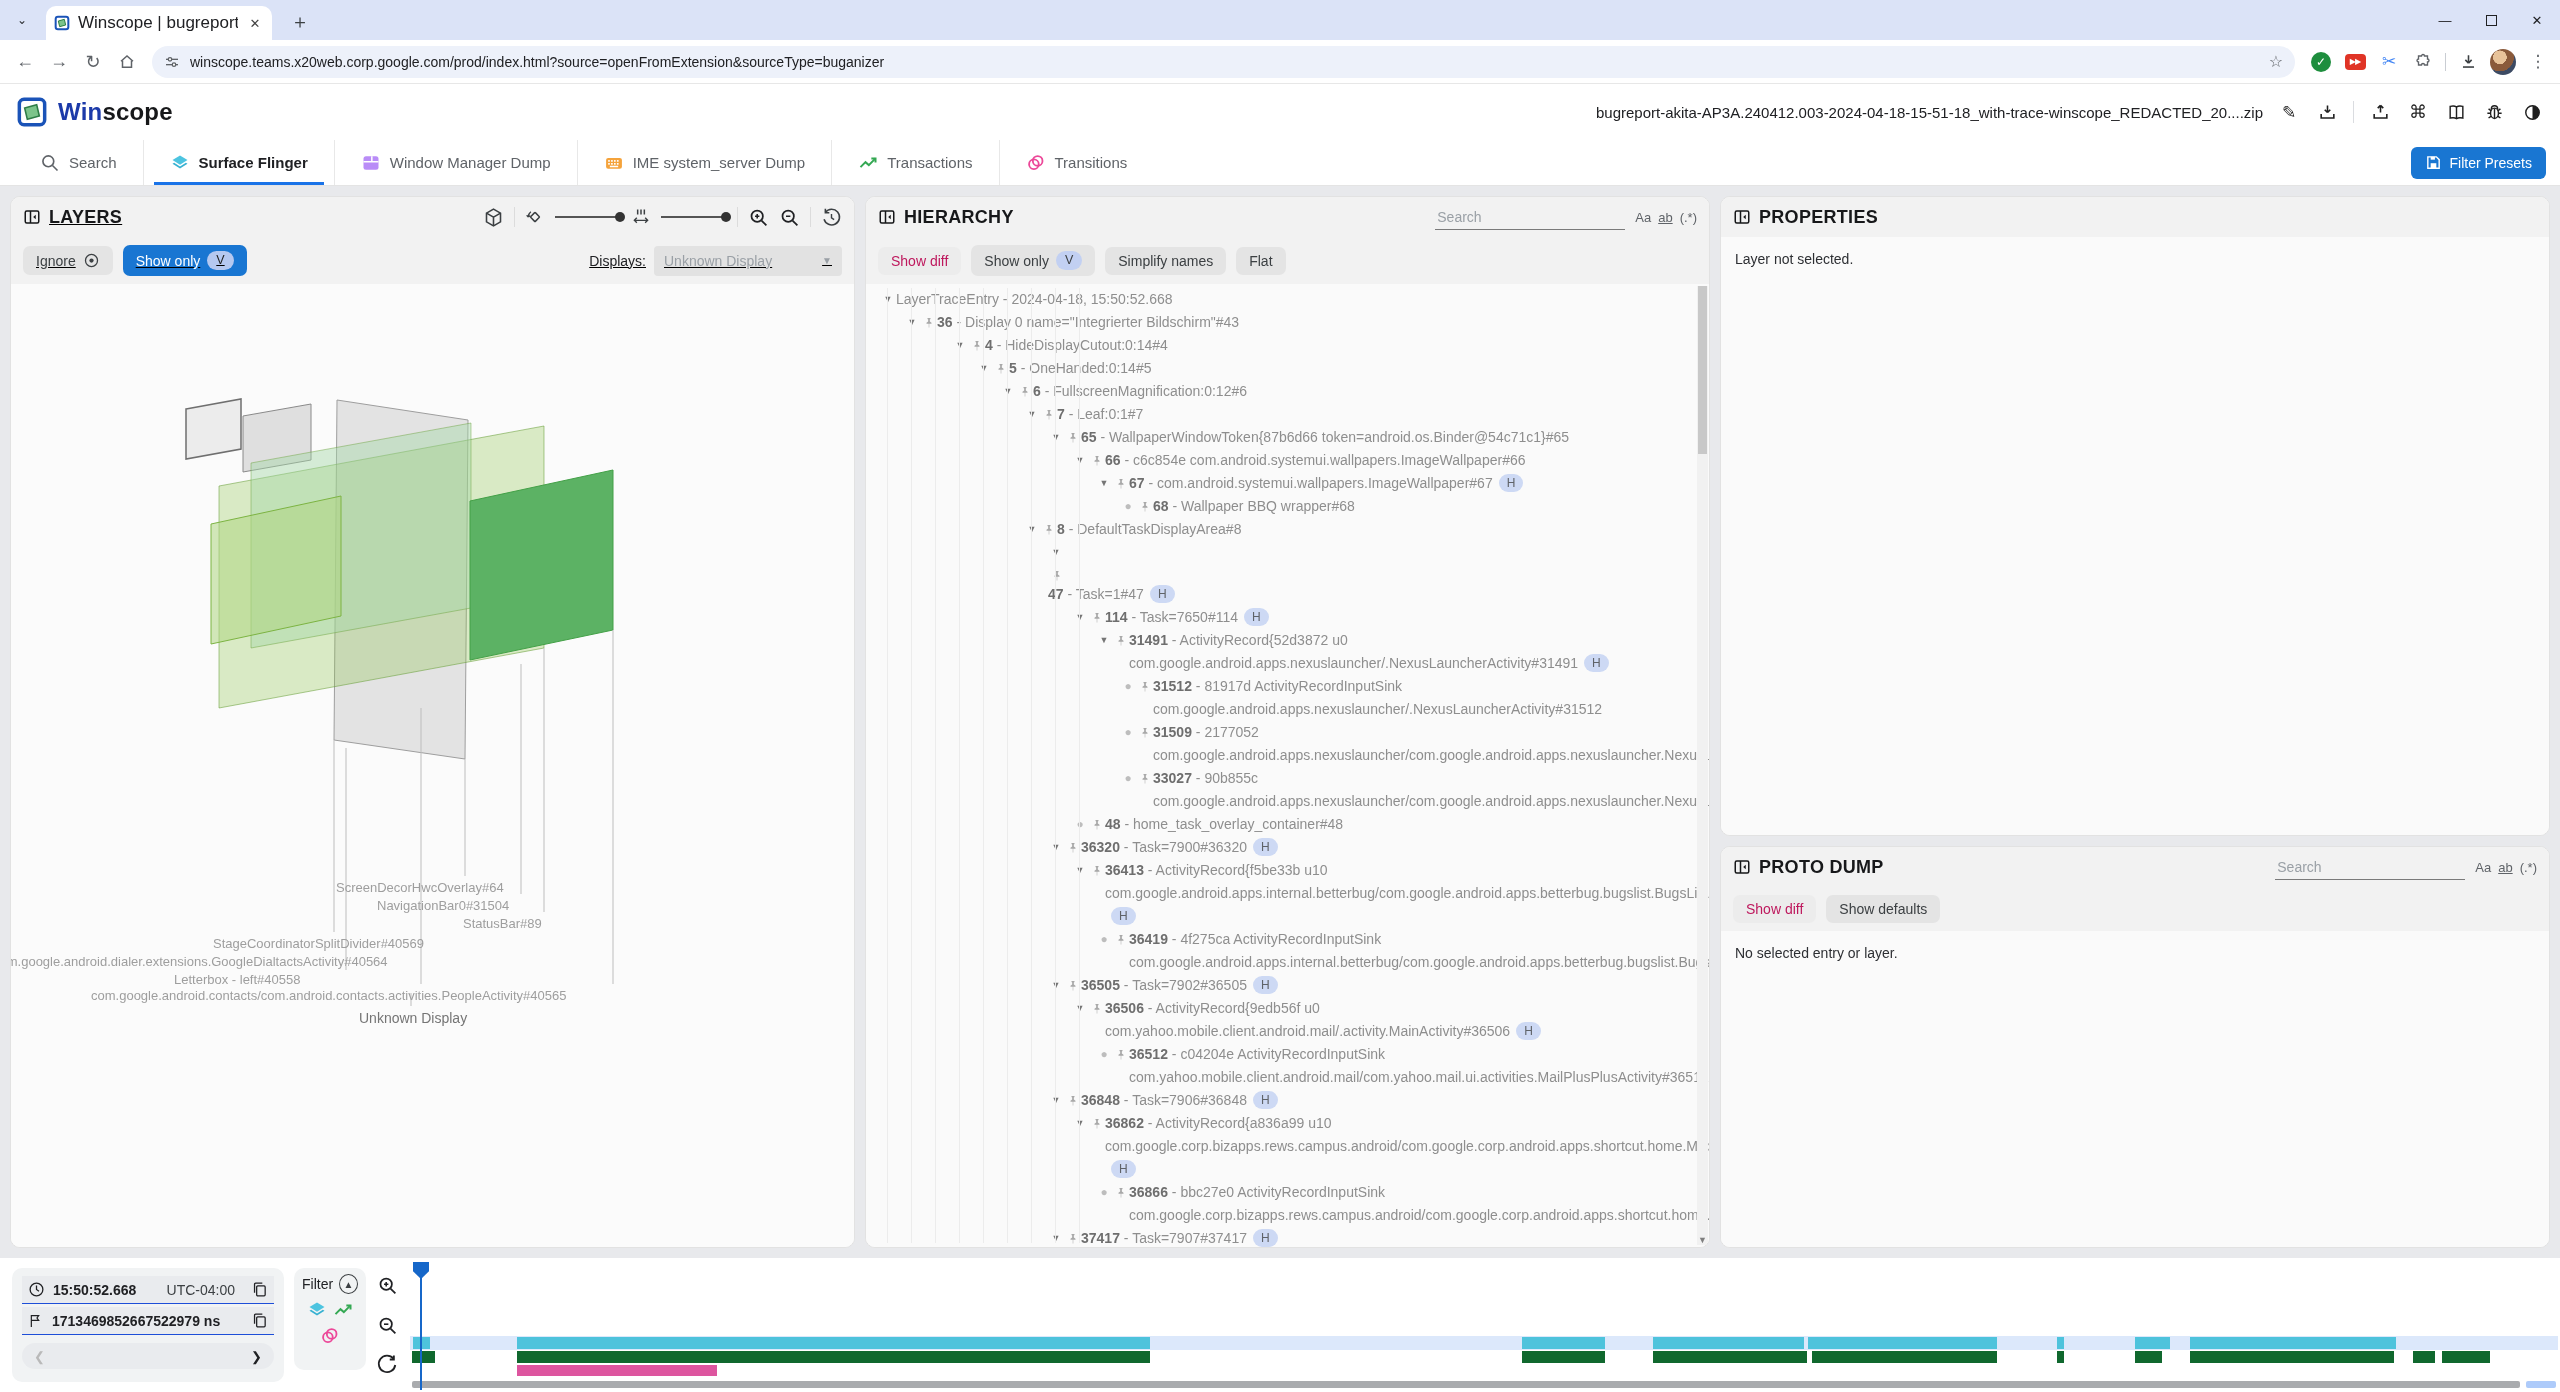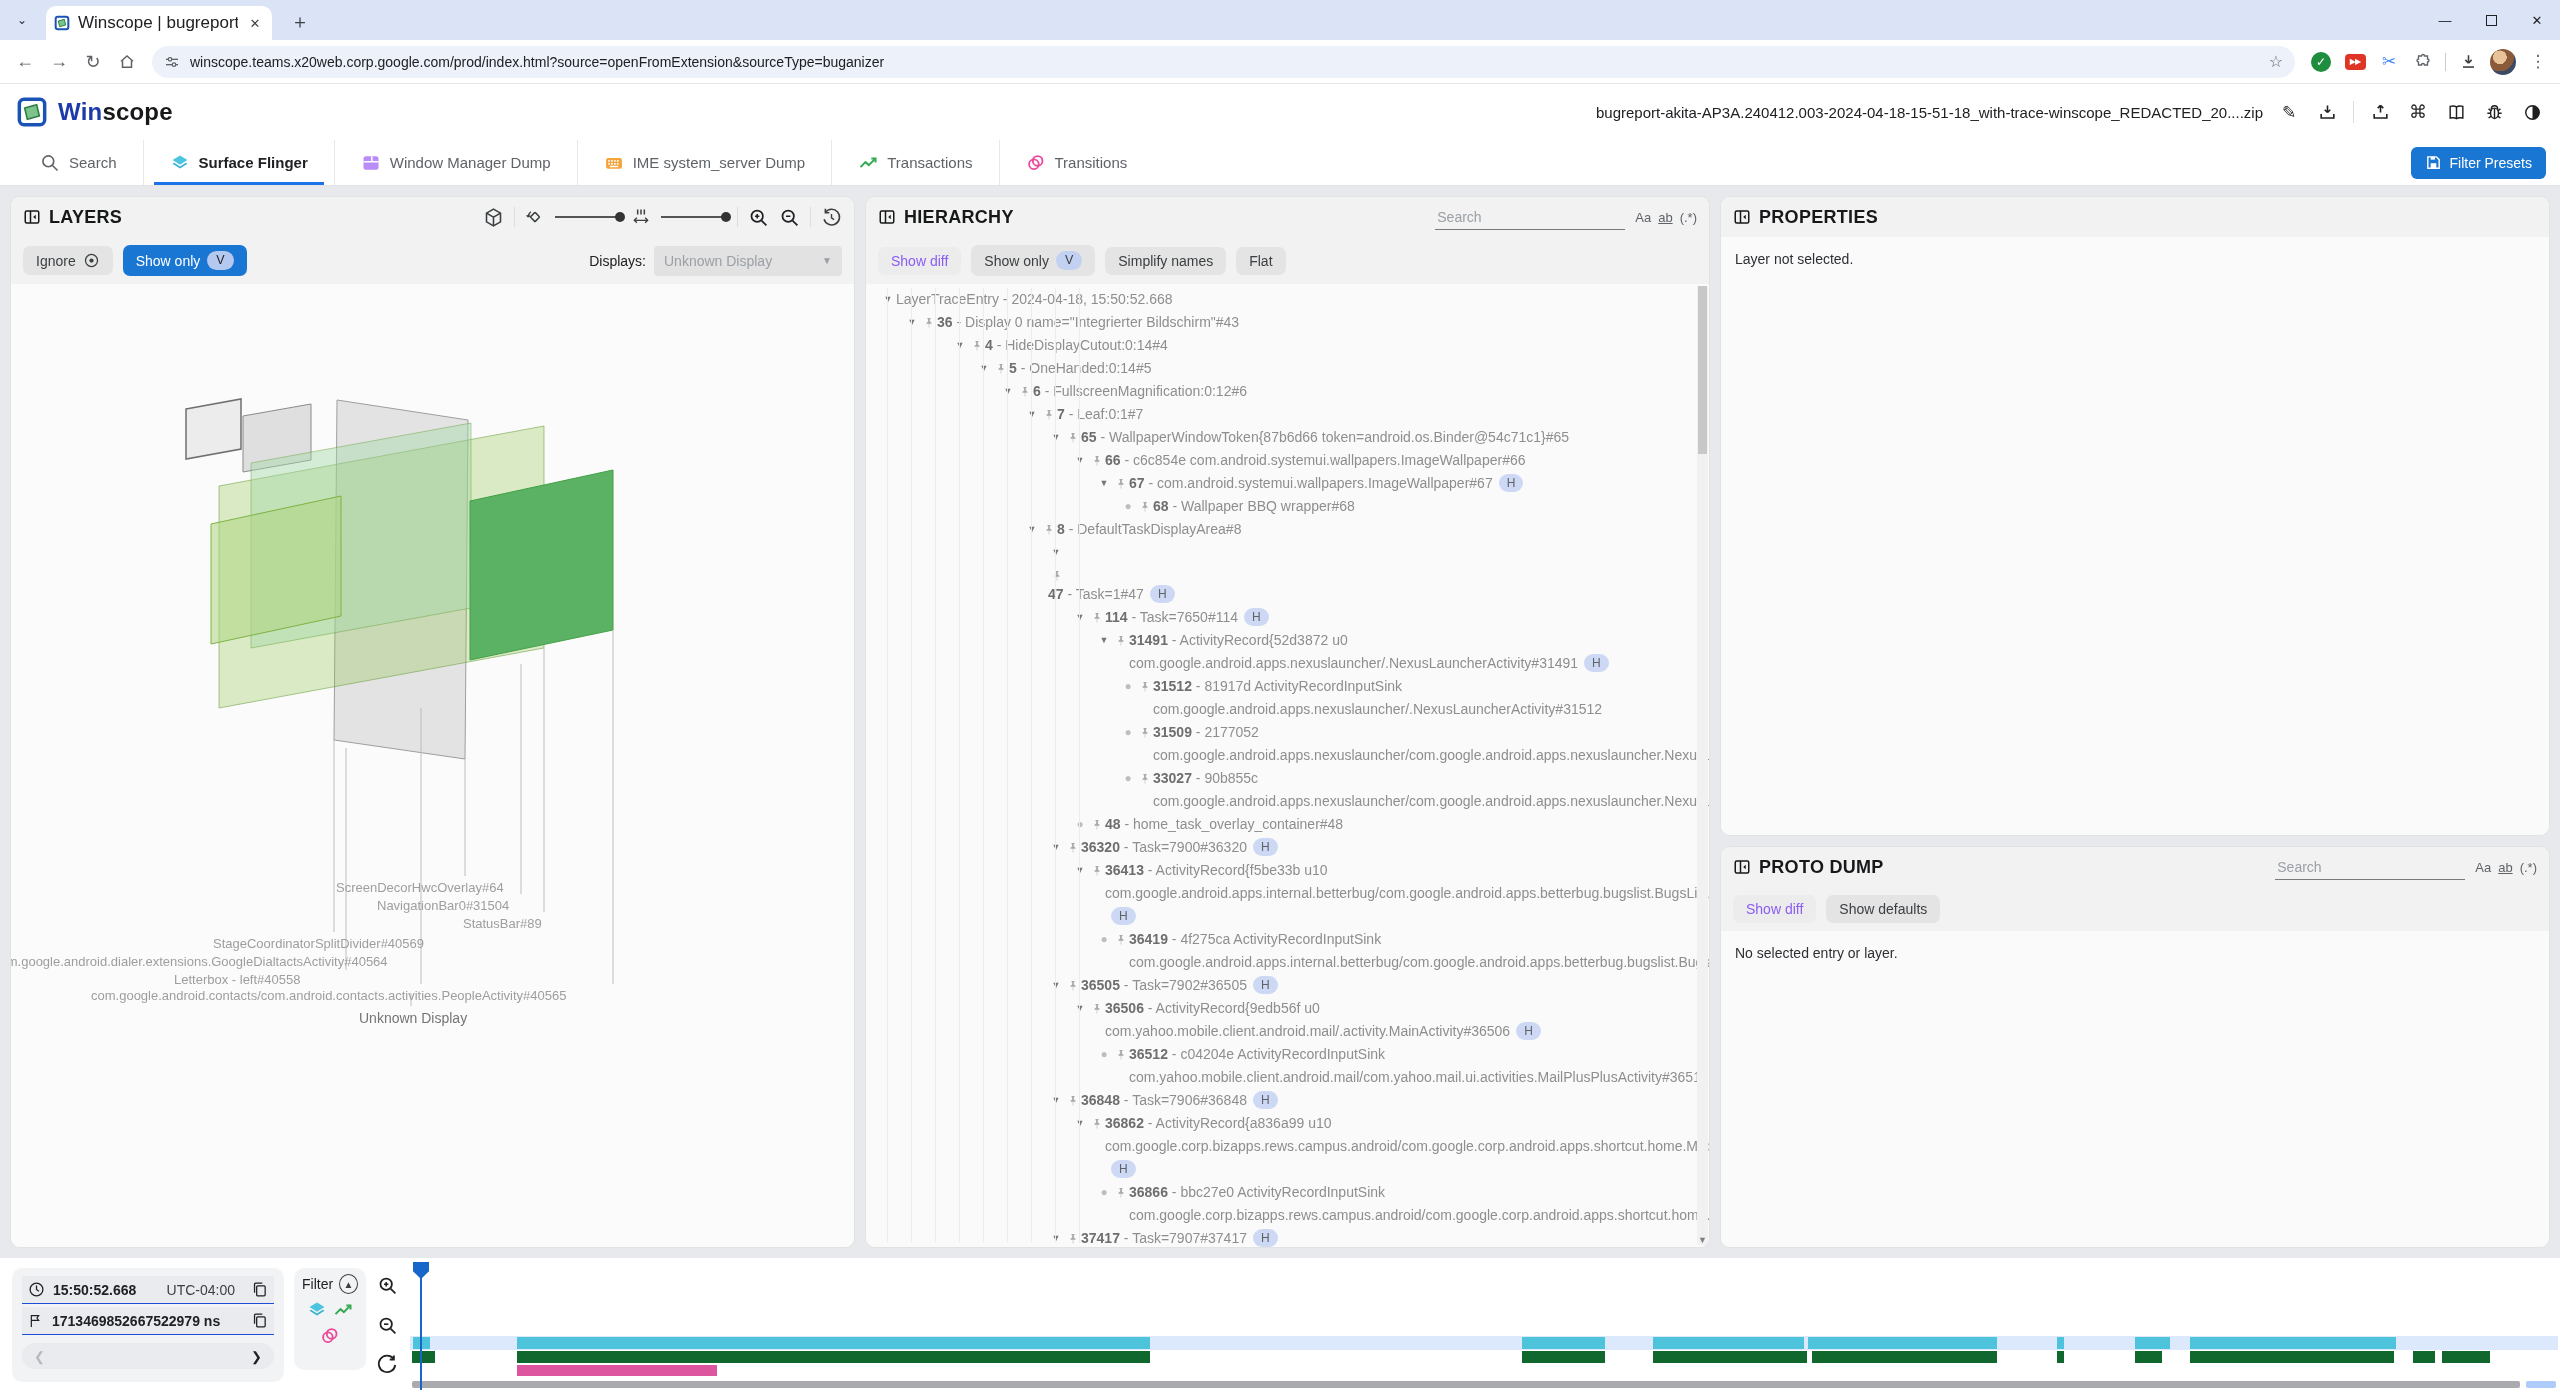--- a/index.html
+++ b/index.html
@@ -54,21 +54,21 @@
   .card-head { height:40px; background:#f2f2f2; display:flex; align-items:center; padding:0 12px; gap:8px; flex:0 0 auto; }
   .card-title { font-size:18px; font-weight:bold; color:#17181a; letter-spacing:.3px; }
   .head-search { margin-left:auto; display:flex; align-items:center; gap:10px; }
   .search-input { width:190px; border:none; border-bottom:1px solid #7a7a7a; background:transparent; font-size:14px; color:#202124; padding:4px 2px; outline:none; }
   .search-input::placeholder { color:#9aa0a6; }
   .match-toks { font-size:13px; color:#5f6368; display:flex; gap:7px; align-items:center; }
   .tok-ab { text-decoration:underline; }
   .chip-row { background:#f2f2f2; padding:8px 12px; display:flex; gap:10px; align-items:center; flex:0 0 auto; }
   .chip { display:inline-flex; align-items:center; gap:7px; background:#e4e4e4; border-radius:7px; padding:6px 13px; font-size:14px; color:#3c4043; }
   .chip.primary { background:#1976d2; color:#fff; }
-  .chip.disabled { background:#ececec; color:#8b5cf6; }
+  .chip.disabled { background:#ececec; color:#be185d; }
   .vbadge { background:#c2d0f2; color:#3c4043; border-radius:10px; padding:0 9px; height:19px; line-height:19px; font-size:12.5px; }
   .chip.primary .vbadge { background:#b5c8f0; color:#1f1f1f; }
   .displays-wrap { margin-left:auto; display:flex; align-items:center; gap:8px; font-size:14px; color:#202124; }
   .displays-select { width:188px; height:30px; background:#e2e2e2; border-radius:4px; color:#9aa0a6; font-size:14px; display:flex; align-items:center; padding:0 10px; }
   .displays-select .caret { margin-left:auto; font-size:10px; color:#9aa0a6; }
 
   
   .lt-icons { margin-left:auto; display:flex; align-items:center; gap:10px; color:#3c4043; }
   .lt-divider { width:1px; height:20px; background:#dcdcdc; }
   .slider { width:66px; height:2px; background:#555; position:relative; }
@@ -325,21 +325,21 @@
           <rect x="8" y="13" width="8" height="7" fill="#fff"></rect>
           <rect x="8" y="4" width="6" height="4" fill="#fff"></rect>
         </svg>
       </span>
     <span>Filter Presets</span>
   </button>
 </div>
 
 <div class="content">
 
-  <div class="card" style="width:845px;">
+  <div class="card" style="width:845px;text-decoration:underline;">
     <div class="card-head">
       <span>
           <svg width="18" height="18" viewBox="0 0 24 24" fill="none" xmlns="http://www.w3.org/2000/svg">
             <rect x="3" y="4" width="18" height="16" rx="2" stroke="#17181a" stroke-width="2"></rect>
             <line x1="10" y1="4" x2="10" y2="20" stroke="#17181a" stroke-width="2"></line>
             <path d="m17 9-3.4 3L17 15z" fill="#17181a"></path>
           </svg>
         </span>
       <span class="card-title">LAYERS</span>
       <div class="lt-icons">

